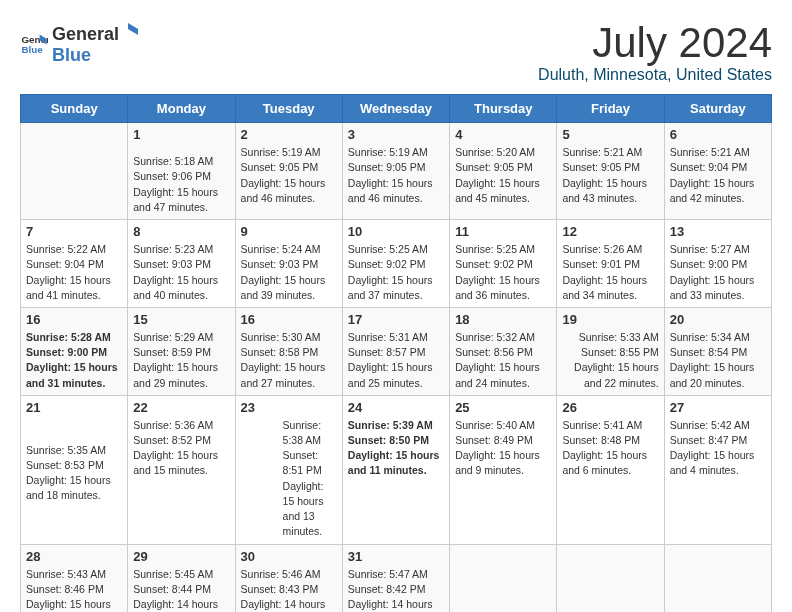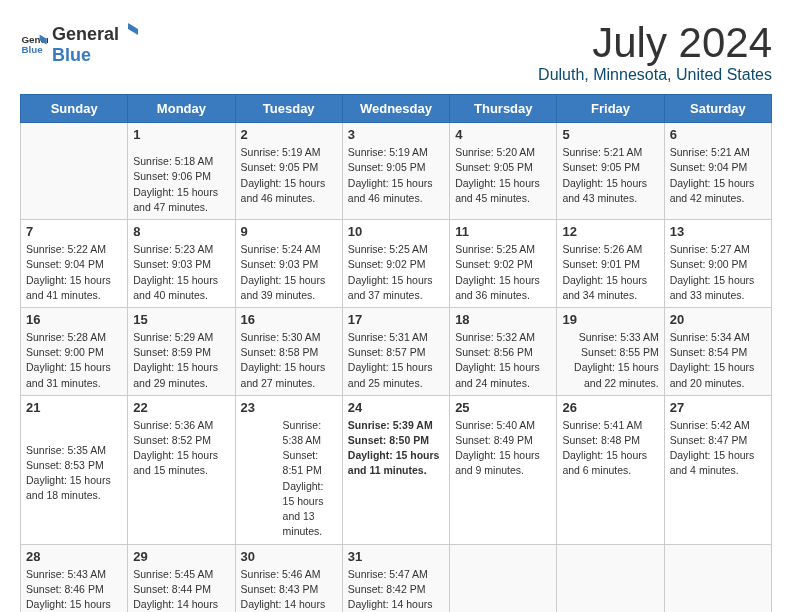--- a/index.html
+++ b/index.html
@@ -220,21 +220,21 @@
           <span class="day-number">13</span>
           <div class="day-info" style="white-space: pre-line;">Sunrise: 5:27 AM
 Sunset: 9:00 PM
 Daylight: 15 hours
 and 33 minutes.</div>
         </td>
       </tr>
       <tr>
         <td>
           <span class="day-number">16</span>
-          <div class="day-info" style="white-space: pre-line;">Sunrise: 5:28 AM
+          <div class="day-info" style="white-space: pre-line; font-weight: bold;">Sunrise: 5:28 AM
 Sunset: 9:00 PM
 Daylight: 15 hours
 and 31 minutes.</div>
         </td>
         <td>
           <span class="day-number">15</span>
           <div class="day-info" style="white-space: pre-line;">Sunrise: 5:29 AM
 Sunset: 8:59 PM
 Daylight: 15 hours
 and 29 minutes.</div>

